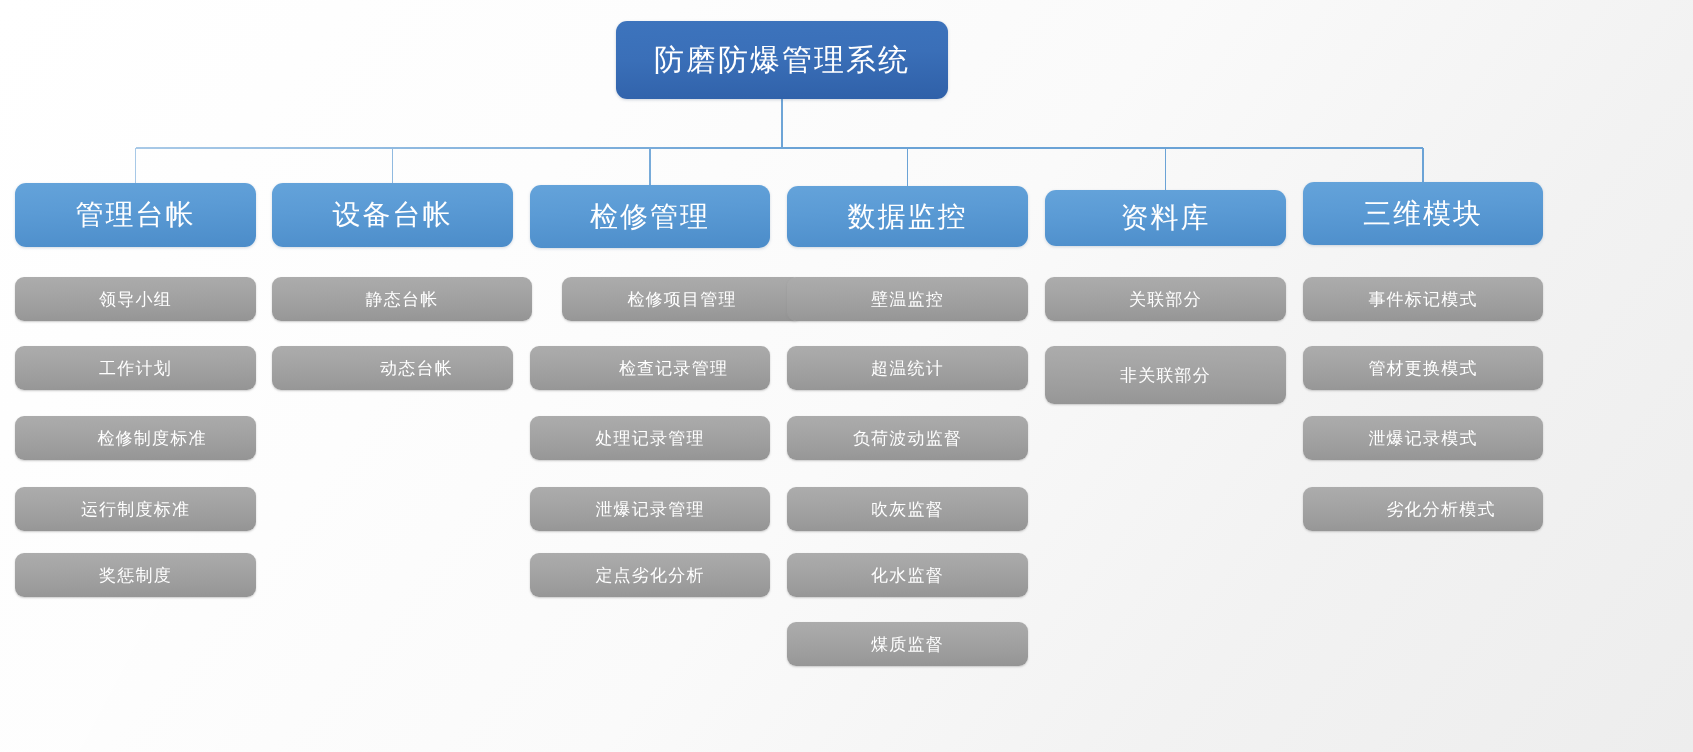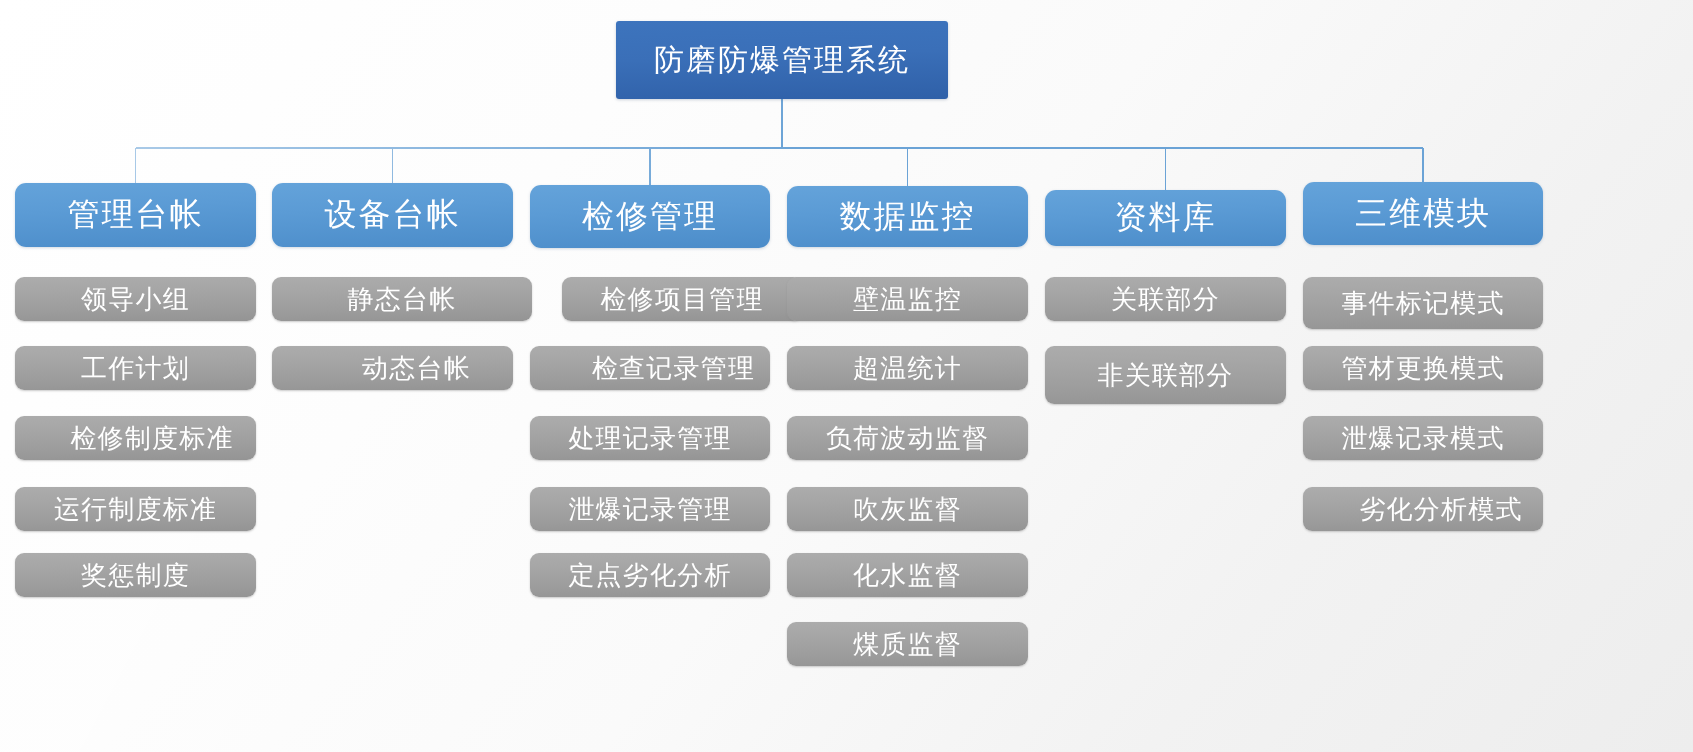--- a/index.html
+++ b/index.html
@@ -40,41 +40,41 @@
     justify-content: center;
     text-align: center;
     color: #ffffff;
     white-space: nowrap;
     letter-spacing: 1px;
     user-select: none;
   }
 
   
   .node.root {
-    border-radius: 3px;
+    border-radius: 11px;
     background: linear-gradient(178deg, #3d74bd 0%, #3a6fb8 45%, #2f60a8 100%);
     font-size: 30px;
     letter-spacing: 2px;
     box-shadow: 0 1px 3px rgba(90,110,140,0.30);
   }
 
   
   .node.lvl2 {
     border-radius: 11px;
     background: linear-gradient(177deg, #64a3da 0%, #5b9bd5 40%, #4b8cc9 100%);
-    font-size: 32px;
+    font-size: 28px;
     letter-spacing: 2px;
     box-shadow: 0 1px 3px rgba(100,125,155,0.28);
   }
 
   
   .node.leaf {
     border-radius: 9px;
     background: linear-gradient(179deg, #acacac 0%, #a6a6a6 30%, #9c9c9c 72%, #949494 100%);
-    font-size: 26px;
+    font-size: 17px;
     letter-spacing: 1.2px;
     box-shadow: 0 1px 2px rgba(140,140,140,0.45);
   }
 
   
   .sheen {
     position: absolute;
     z-index: 2;
     pointer-events: none;
     background: linear-gradient(118deg, rgba(255,255,255,0.55) 0%, rgba(255,255,255,0.0) 42%);
@@ -177,21 +177,21 @@
       </div>
       <div class="node leaf" style="left: 1045px; top: 277px; width: 241px; height: 44px;">
         <span>关联部分</span>
       </div>
       <div class="node leaf" style="left: 1045px; top: 346px; width: 241px; height: 58px;">
         <span>非关联部分</span>
       </div>
       <div class="node lvl2" style="left: 1303px; top: 182px; width: 240px; height: 63px;">
         <span>三维模块</span>
       </div>
-      <div class="node leaf" style="left: 1303px; top: 277px; width: 240px; height: 52px;">
+      <div class="node leaf" style="left: 1303px; top: 277px; width: 240px; height: 44px;">
         <span>事件标记模式</span>
       </div>
       <div class="node leaf" style="left: 1303px; top: 346px; width: 240px; height: 44px;">
         <span>管材更换模式</span>
       </div>
       <div class="node leaf" style="left: 1303px; top: 416px; width: 240px; height: 44px;">
         <span>泄爆记录模式</span>
       </div>
       <div class="node leaf" style="left: 1303px; top: 487px; width: 240px; height: 44px; padding-left: 36px;">
         <span>劣化分析模式</span>

